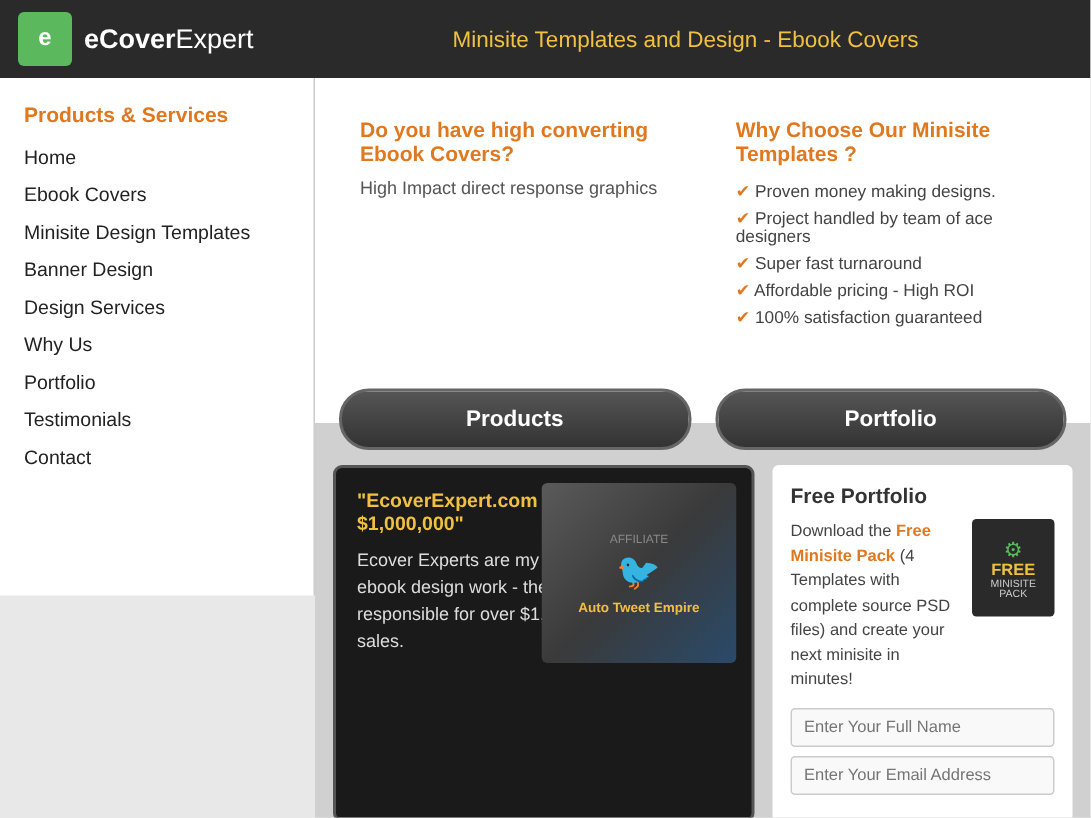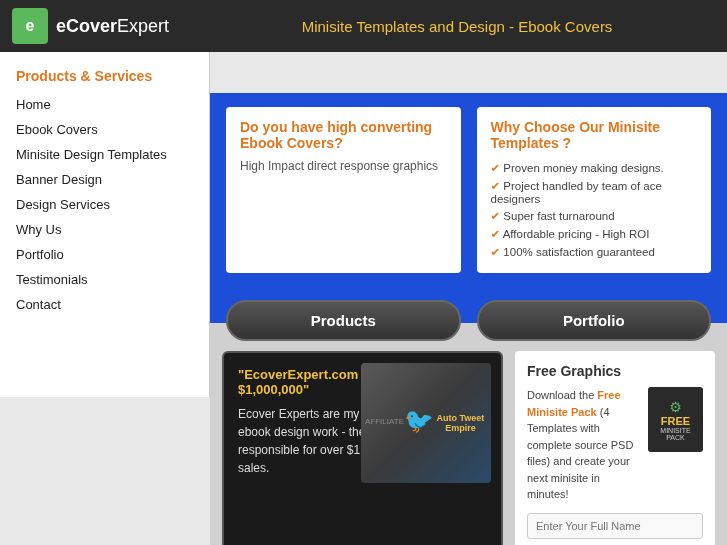--- a/index.html
+++ b/index.html
@@ -69,26 +69,25 @@
 
     
     #content {
       flex: 1;
       display: flex;
       flex-direction: column;
     }
 
     
     #info-section {
-      background: #1d4ed8;
+      background: #ffffff;
       padding: 14px 16px 50px;
       display: flex;
       gap: 16px;
       position: relative;
-      margin-top: 41px;
     }
     .info-box {
       flex: 1;
       background: white;
       border-radius: 4px;
       padding: 12px 14px;
     }
     .info-box h3 {
       font-size: 14px;
       color: #333;
@@ -182,21 +181,21 @@
       display: flex;
       flex-direction: column;
       align-items: center;
       justify-content: center;
     }
     .img-placeholder {
       width: 100%;
       height: 100%;
       background: linear-gradient(135deg, #5a5a5a 0%, #3a3a3a 50%, #2a4a6a 100%);
       display: flex;
-      flex-direction: row;
+      flex-direction: column;
       align-items: center;
       justify-content: center;
       color: #aaa;
       font-size: 10px;
       text-align: center;
       padding: 4px;
     }
     .img-placeholder .bird-icon {
       font-size: 24px;
       color: #4a9fd4;
@@ -339,21 +338,21 @@
         <div id="testimonial-image">
           <div class="img-placeholder">
             <div style="color:#888;font-size:8px;margin-bottom:3px;">AFFILIATE</div>
             <div class="bird-icon">🐦</div>
             <div class="img-overlay-text">Auto Tweet Empire</div>
           </div>
         </div>
       </div>
 
       <div id="free-graphics-box">
-        <div id="free-graphics-title">Free Graphics</div>
+        <div id="free-graphics-title">Free Portfolio</div>
         <div id="free-graphics-content">
           <div id="free-graphics-text">
             <span>Download the </span><strong style="color:#e07820">Free Minisite Pack</strong><span> (4 Templates with complete source PSD files) and create your next minisite in minutes!</span>
           </div>
           <div id="free-pack-badge">
             <div class="badge-icon">⚙</div>
             <div class="badge-free">FREE</div>
             <div style="font-size:7px;color:#ccc">MINISITE</div>
             <div style="font-size:7px;color:#ccc">PACK</div>
           </div>

